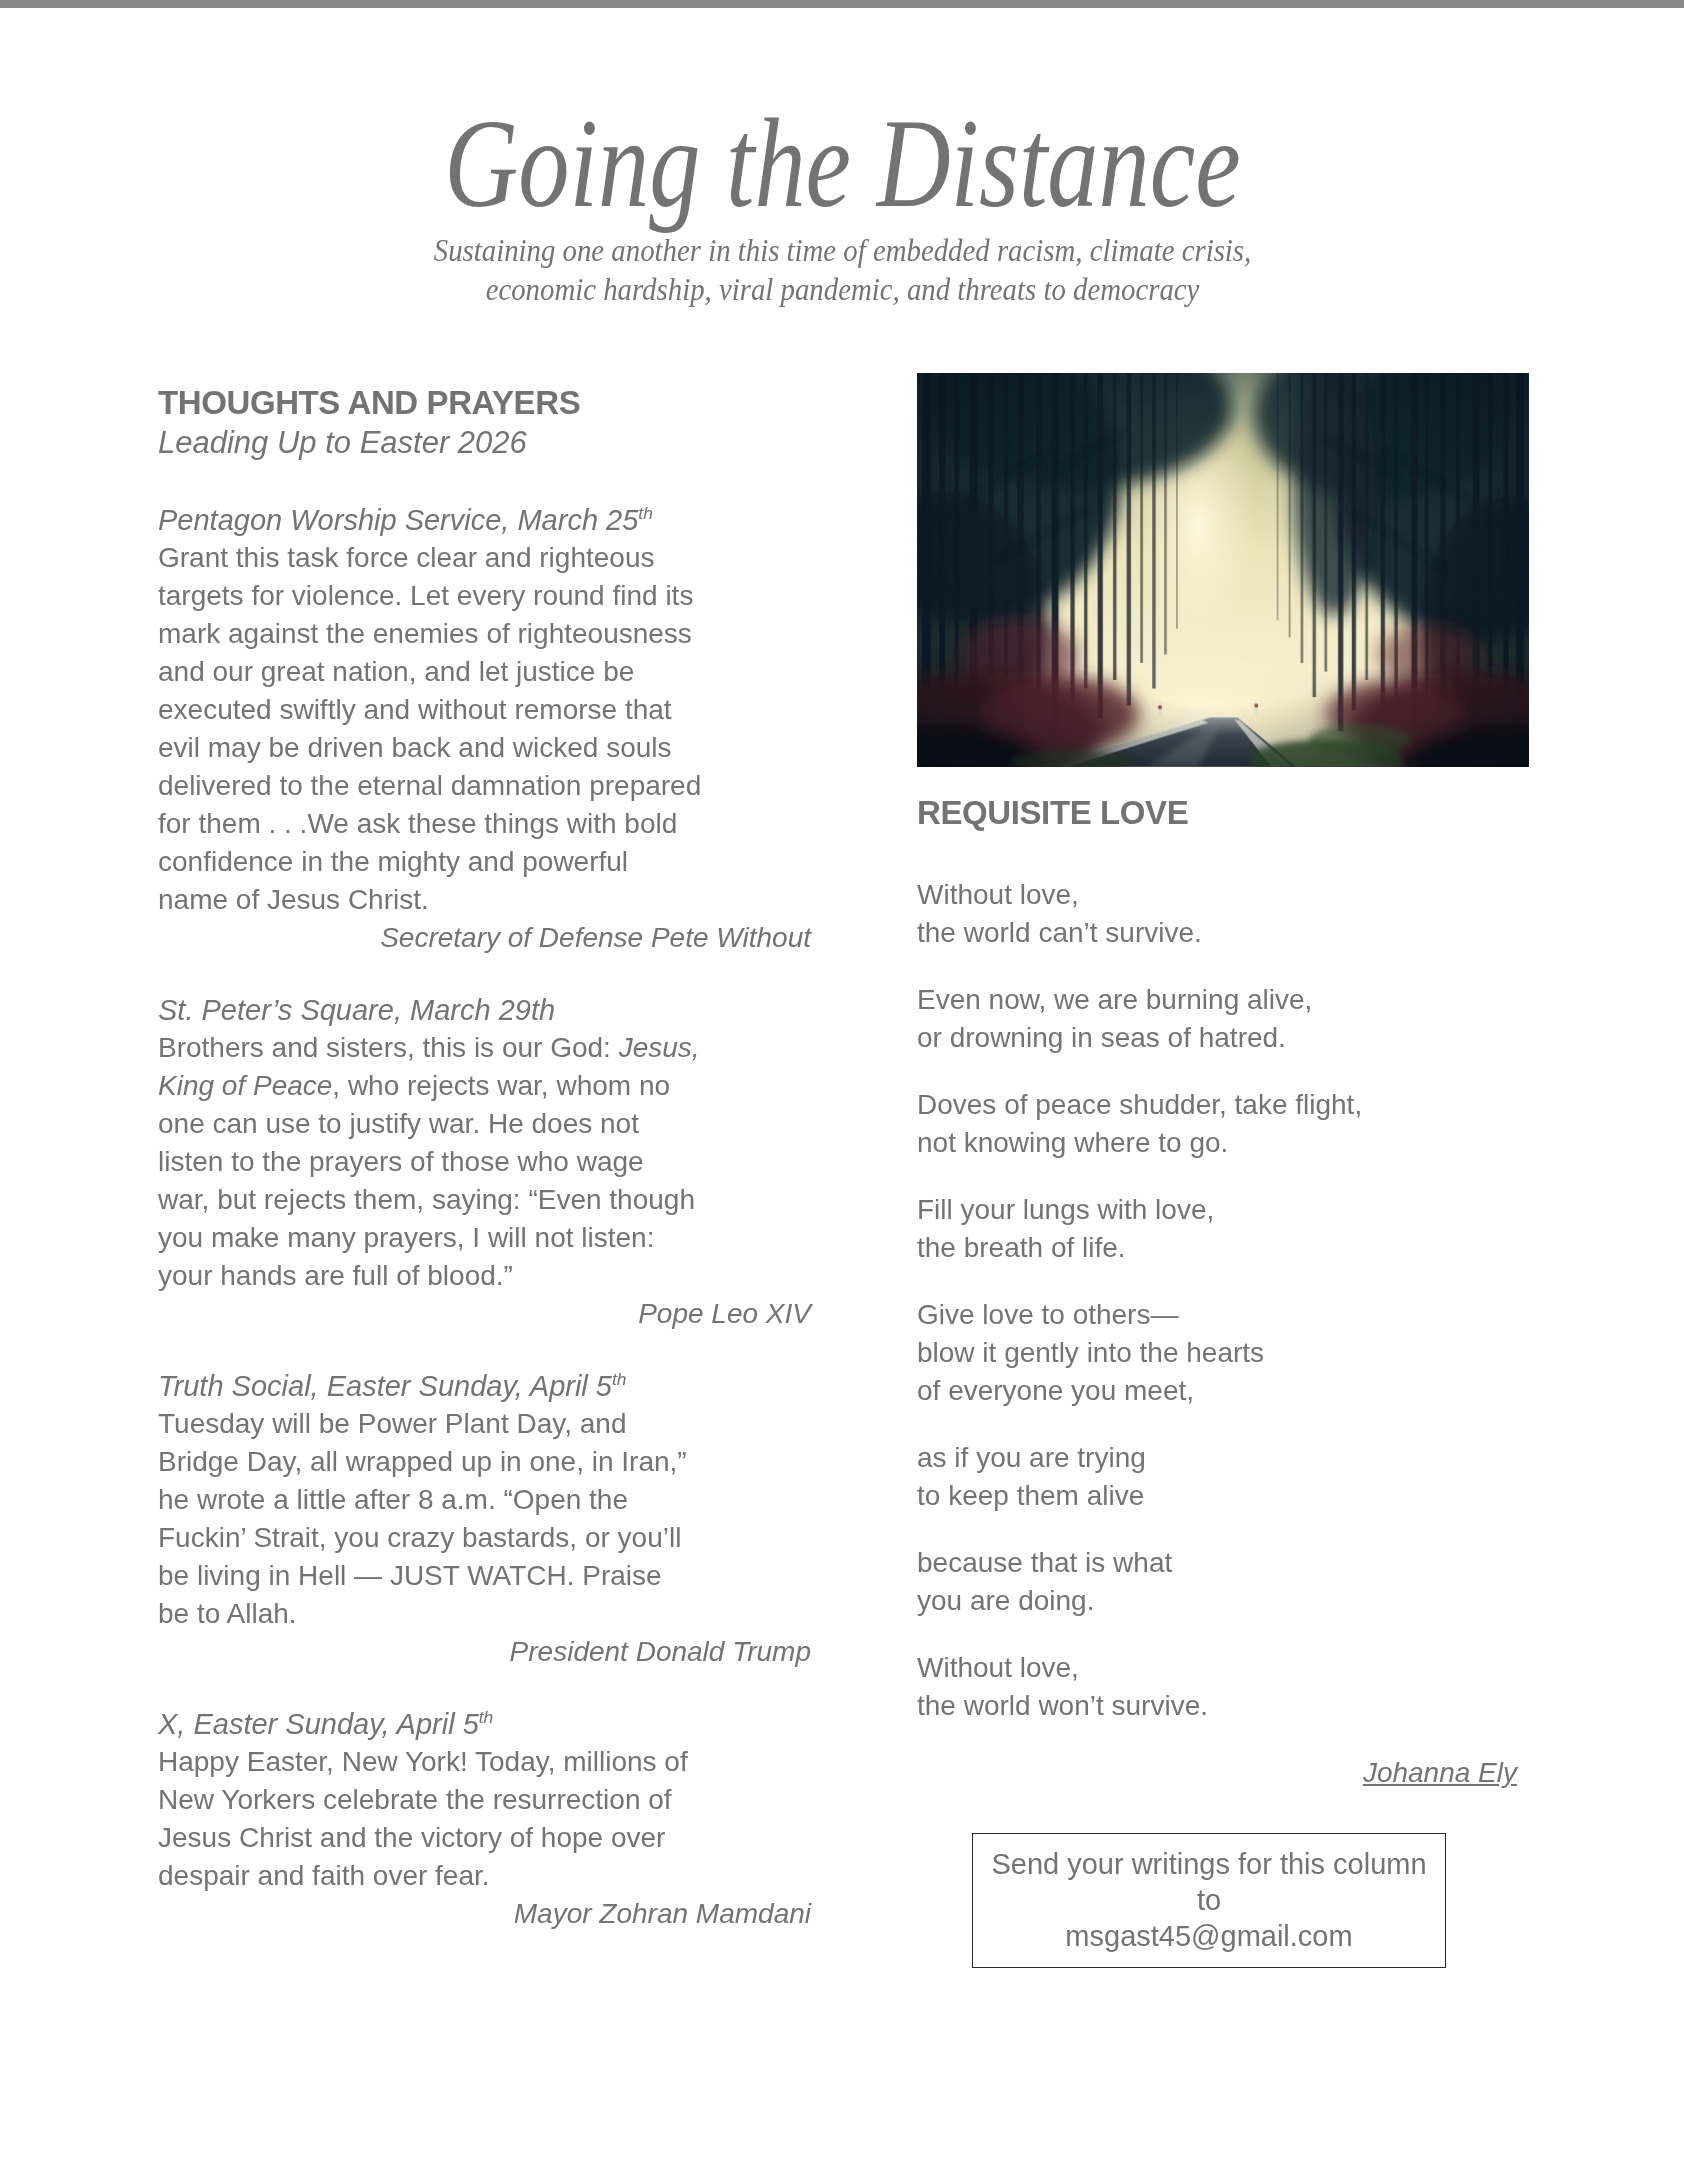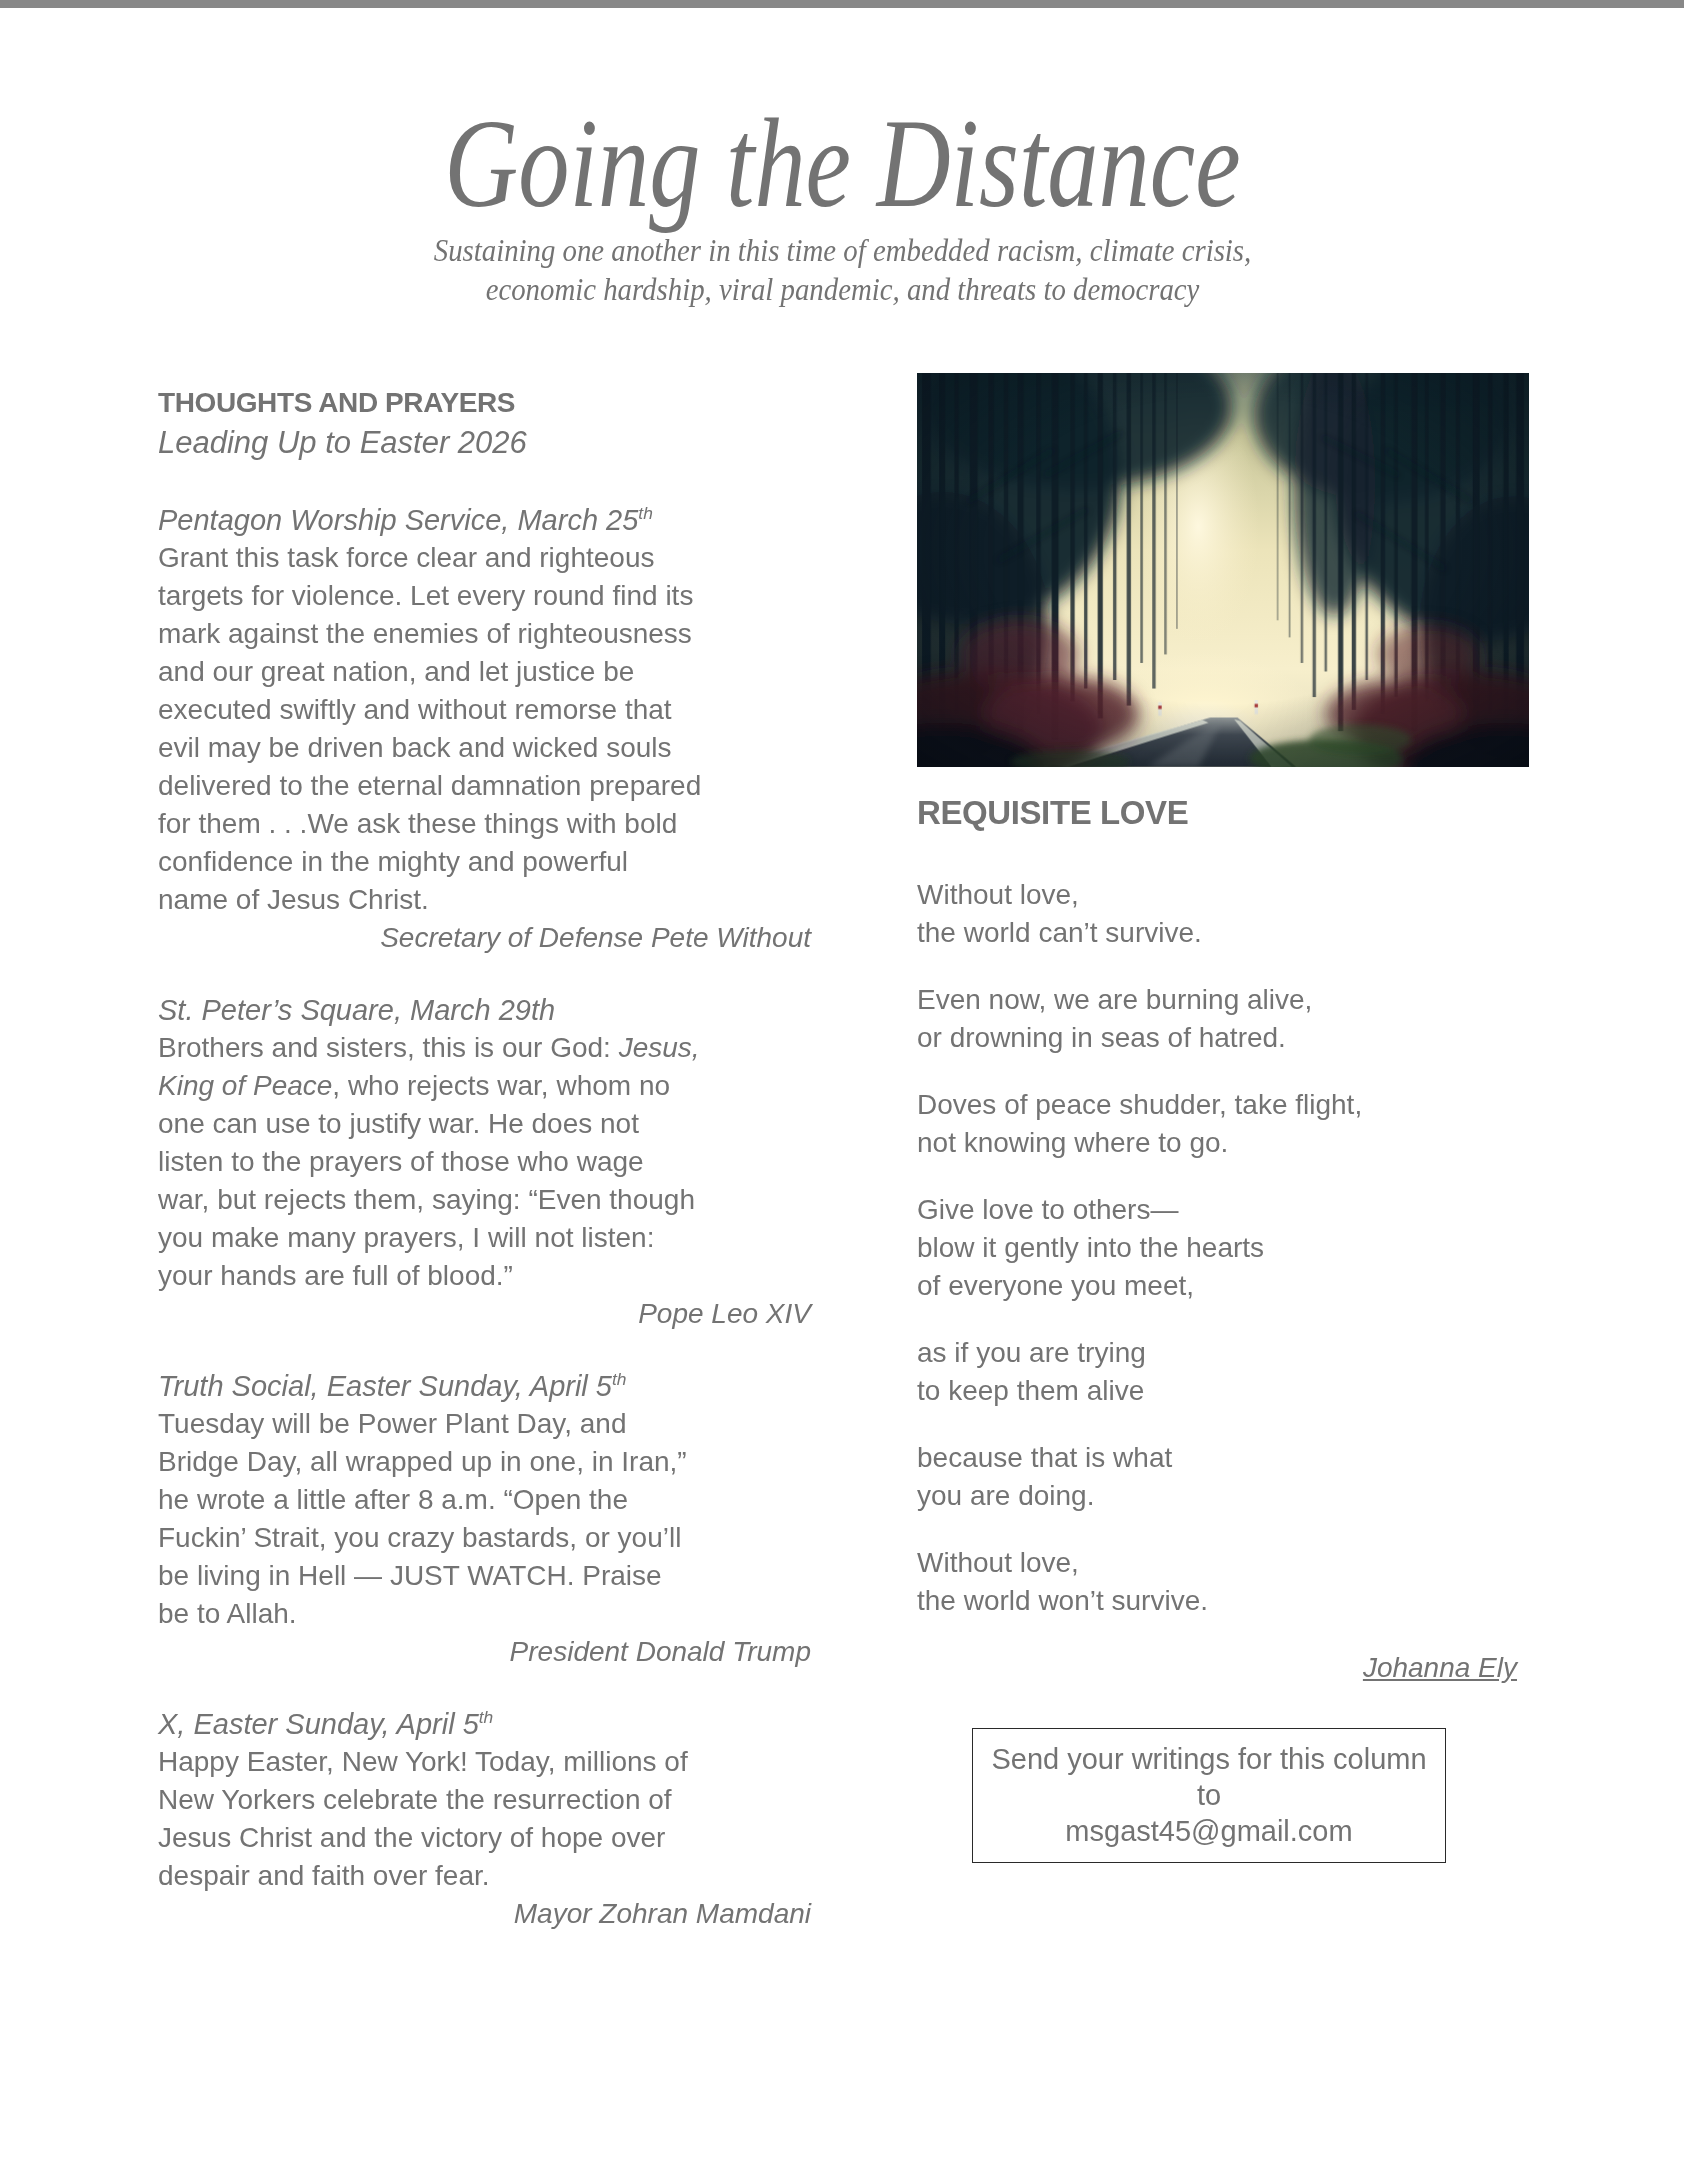--- a/index.html
+++ b/index.html
@@ -29,21 +29,21 @@
     font-style:italic;
     font-size:32px;line-height:39px;
     transform:scaleX(.90);transform-origin:center;
     white-space:pre-line;
   }
   
   .col-left{position:absolute;left:158px;top:375px;width:677px;}
   .col-right{position:absolute;left:917px;top:365px;width:612px;}
 
   .tap-heading{
-    font-size:28px;font-weight:bold;line-height:40px;margin:0;
+    font-size:33px;font-weight:bold;line-height:40px;margin:0;
     letter-spacing:-0.4px;
   }
   .tap-subheading{
     font-size:31px;font-weight:normal;font-style:italic;
     line-height:39px;margin:0 0 39px 0;
   }
   .quote-section{margin:0;}
   .quote-heading{
     font-size:29px;font-style:italic;line-height:38px;margin:0;
   }
@@ -283,20 +283,22 @@
 
     <p class="poem-heading">REQUISITE LOVE</p>
 
     <div class="poem">
       <p>Without love,
 the world can’t survive.</p>
       <p>Even now, we are burning alive,
 or drowning in seas of hatred.</p>
       <p>Doves of peace shudder, take flight,
 not knowing where to go.</p>
+      <p>Fill your lungs with love,
+the breath of life.</p>
       <p>Give love to others—
 blow it gently into the hearts
 of everyone you meet,</p>
       <p>as if you are trying
 to keep them alive</p>
       <p>because that is what
 you are doing.</p>
       <p>Without love,
 the world won’t survive.</p>
     </div>

